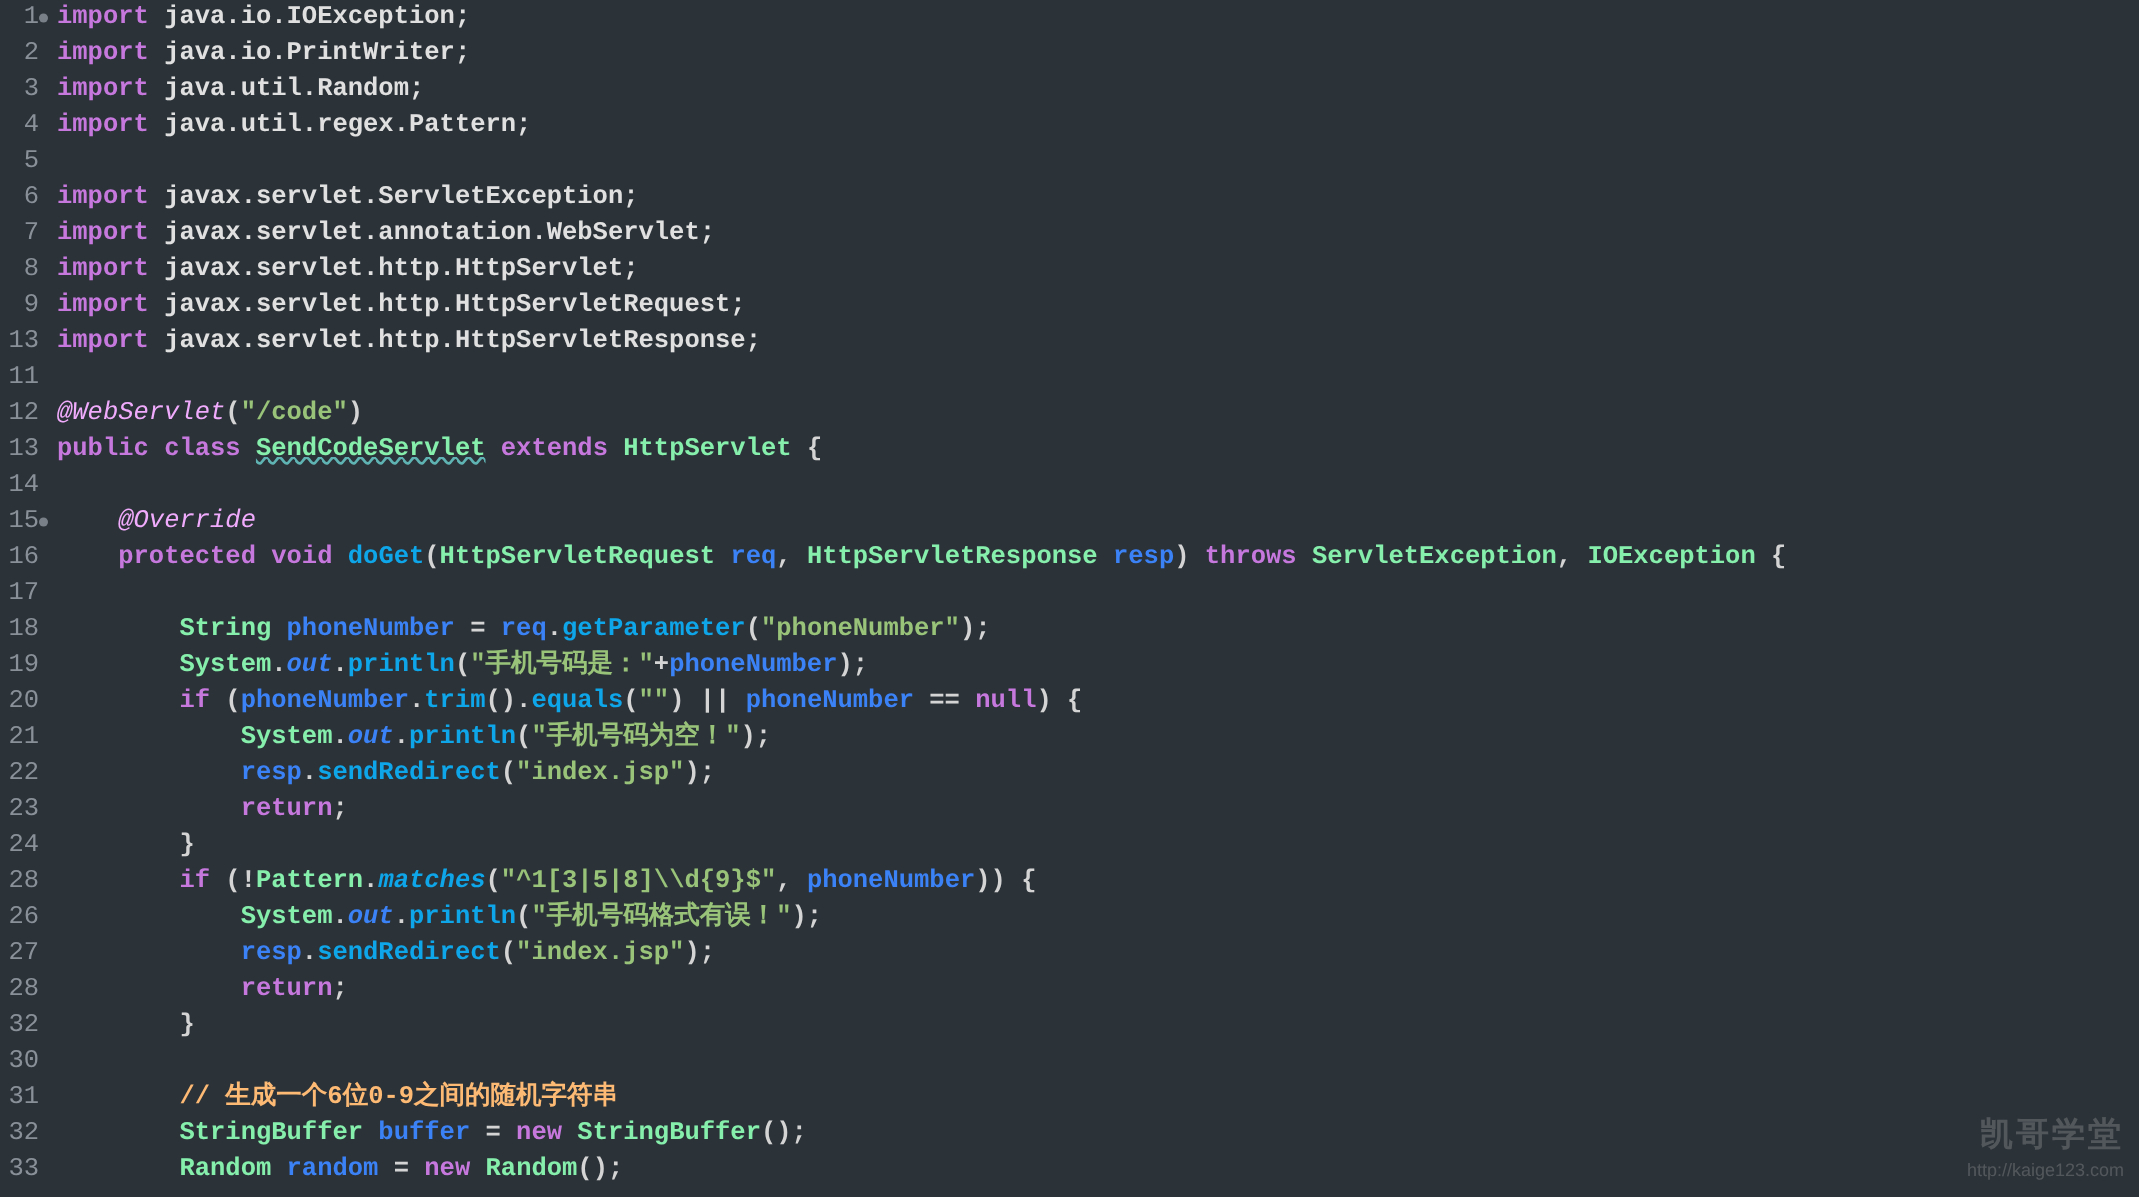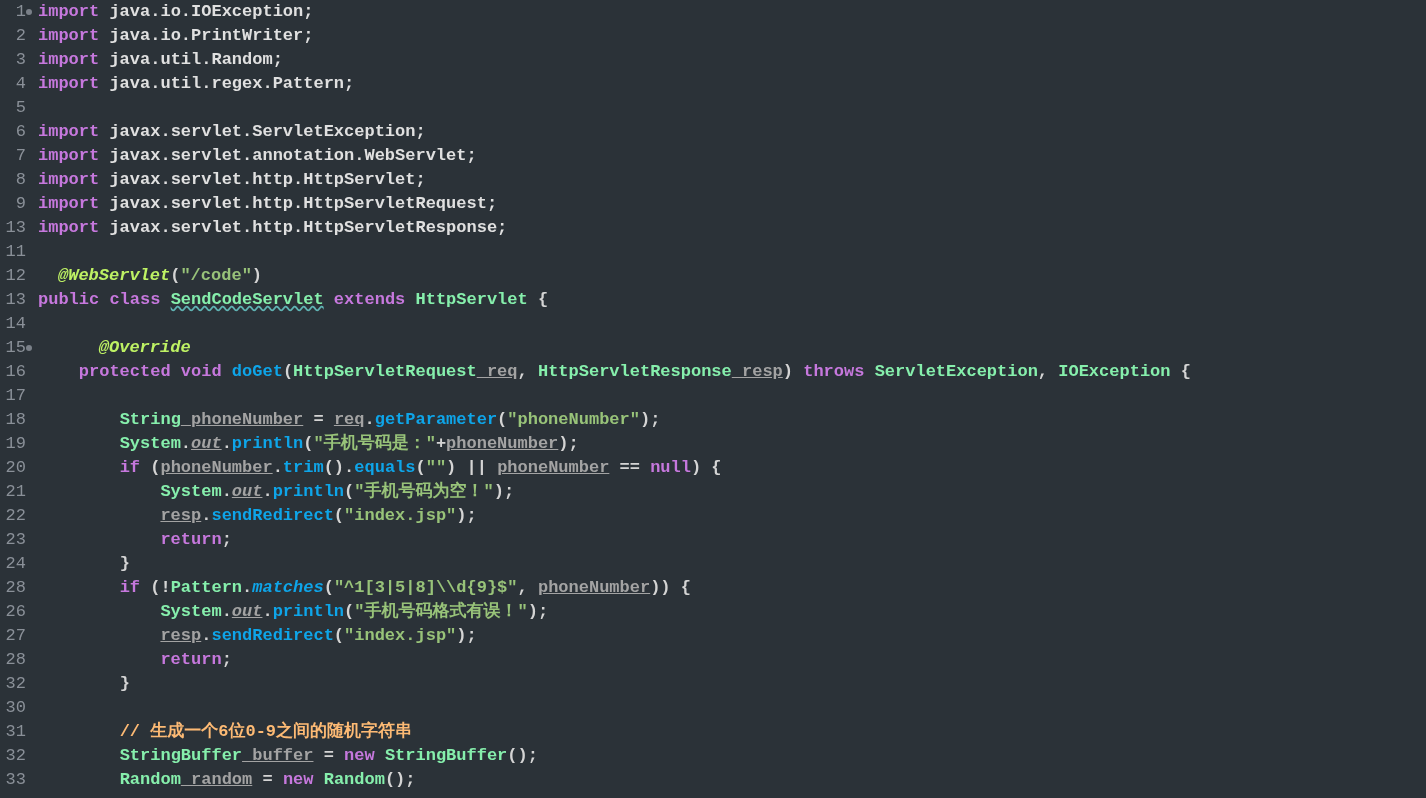--- a/index.html
+++ b/index.html
@@ -41,25 +41,25 @@
   background: #7a8088;
 }
 .code {
   padding-left: 8px;
   white-space: pre;
   font-weight: 600;
 }
 .code .line { height: 24px; }
 .kw { color: #c678dd; font-weight: bold; }          
 .pkg { color: #e0e0e0; }
-.annot { color: #bef264; font-weight: bold; margin-left: 20px; }
+.annot { color: #f0abfc; font-weight: normal; }
 .cls { color: #86efac; }          
 .under { text-decoration: underline wavy #5fb3b3; }
 .fn { color: #0ea5e9; }           
-.var { color: #a3a3a3; text-decoration: underline; }          
+.var { color: #3b82f6; }          
 .str { color: #98c379; }          
 .it { font-style: italic; }
 .cmt { color: #fdba74; }          
 .op { color: #d4d4d4; }
 .null { color: #c678dd; font-weight: bold; }
 
 .watermark {
   position: absolute;
   right: 10px;
   bottom: 6px;
@@ -103,13 +103,17 @@
       <div class="ln">26</div>
       <div class="ln">27</div>
       <div class="ln">28</div>
       <div class="ln">32</div>
       <div class="ln">30</div>
       <div class="ln">31</div>
       <div class="ln">32</div>
       <div class="ln">33</div>
     </div>
   <div class="code" id="code"><div class="line"><span class="kw">import</span><span class="pkg"> java.io.IOException;</span></div><div class="line"><span class="kw">import</span><span class="pkg"> java.io.PrintWriter;</span></div><div class="line"><span class="kw">import</span><span class="pkg"> java.util.Random;</span></div><div class="line"><span class="kw">import</span><span class="pkg"> java.util.regex.Pattern;</span></div><div class="line">&nbsp;</div><div class="line"><span class="kw">import</span><span class="pkg"> javax.servlet.ServletException;</span></div><div class="line"><span class="kw">import</span><span class="pkg"> javax.servlet.annotation.WebServlet;</span></div><div class="line"><span class="kw">import</span><span class="pkg"> javax.servlet.http.HttpServlet;</span></div><div class="line"><span class="kw">import</span><span class="pkg"> javax.servlet.http.HttpServletRequest;</span></div><div class="line"><span class="kw">import</span><span class="pkg"> javax.servlet.http.HttpServletResponse;</span></div><div class="line">&nbsp;</div><div class="line"><span class="annot it">@WebServlet</span><span class="op">(</span><span class="str">"/code"</span><span class="op">)</span></div><div class="line"><span class="kw">public</span><span class="kw"> class </span><span class="cls under">SendCodeServlet</span><span class="kw"> extends </span><span class="cls">HttpServlet</span><span class="op"> {</span></div><div class="line">&nbsp;</div><div class="line">    <span class="annot it">@Override</span></div><div class="line">    <span class="kw">protected</span><span class="kw"> void </span><span class="fn">doGet</span><span class="op">(</span><span class="cls">HttpServletRequest</span><span class="var"> req</span><span class="op">, </span><span class="cls">HttpServletResponse</span><span class="var"> resp</span><span class="op">) </span><span class="kw">throws </span><span class="cls">ServletException</span><span class="op">, </span><span class="cls">IOException</span><span class="op"> {</span></div><div class="line">&nbsp;</div><div class="line">        <span class="cls">String</span><span class="var"> phoneNumber</span><span class="op"> = </span><span class="var">req</span><span class="op">.</span><span class="fn">getParameter</span><span class="op">(</span><span class="str">"phoneNumber"</span><span class="op">);</span></div><div class="line">        <span class="cls">System</span><span class="op">.</span><span class="var it">out</span><span class="op">.</span><span class="fn">println</span><span class="op">(</span><span class="str">"手机号码是："</span><span class="op">+</span><span class="var">phoneNumber</span><span class="op">);</span></div><div class="line">        <span class="kw">if</span><span class="op"> (</span><span class="var">phoneNumber</span><span class="op">.</span><span class="fn">trim</span><span class="op">().</span><span class="fn">equals</span><span class="op">(</span><span class="str">""</span><span class="op">) || </span><span class="var">phoneNumber</span><span class="op"> == </span><span class="null">null</span><span class="op">) {</span></div><div class="line">            <span class="cls">System</span><span class="op">.</span><span class="var it">out</span><span class="op">.</span><span class="fn">println</span><span class="op">(</span><span class="str">"手机号码为空！"</span><span class="op">);</span></div><div class="line">            <span class="var">resp</span><span class="op">.</span><span class="fn">sendRedirect</span><span class="op">(</span><span class="str">"index.jsp"</span><span class="op">);</span></div><div class="line">            <span class="kw">return</span><span class="op">;</span></div><div class="line">        <span class="op">}</span></div><div class="line">        <span class="kw">if</span><span class="op"> (!</span><span class="cls">Pattern</span><span class="op">.</span><span class="fn it">matches</span><span class="op">(</span><span class="str">"^1[3|5|8]\\d{9}$"</span><span class="op">, </span><span class="var">phoneNumber</span><span class="op">)) {</span></div><div class="line">            <span class="cls">System</span><span class="op">.</span><span class="var it">out</span><span class="op">.</span><span class="fn">println</span><span class="op">(</span><span class="str">"手机号码格式有误！"</span><span class="op">);</span></div><div class="line">            <span class="var">resp</span><span class="op">.</span><span class="fn">sendRedirect</span><span class="op">(</span><span class="str">"index.jsp"</span><span class="op">);</span></div><div class="line">            <span class="kw">return</span><span class="op">;</span></div><div class="line">        <span class="op">}</span></div><div class="line">&nbsp;</div><div class="line">        <span class="cmt">// 生成一个6位0-9之间的随机字符串</span></div><div class="line">        <span class="cls">StringBuffer</span><span class="var"> buffer</span><span class="op"> = </span><span class="kw">new </span><span class="cls">StringBuffer</span><span class="op">();</span></div><div class="line">        <span class="cls">Random</span><span class="var"> random</span><span class="op"> = </span><span class="kw">new </span><span class="cls">Random</span><span class="op">();</span></div></div>
+  <div class="watermark">
+    <div class="wm-title">凯哥学堂</div>
+    <div class="wm-url">http://kaige123.com</div>
+  </div>
 </div>
 
 </body></html>

